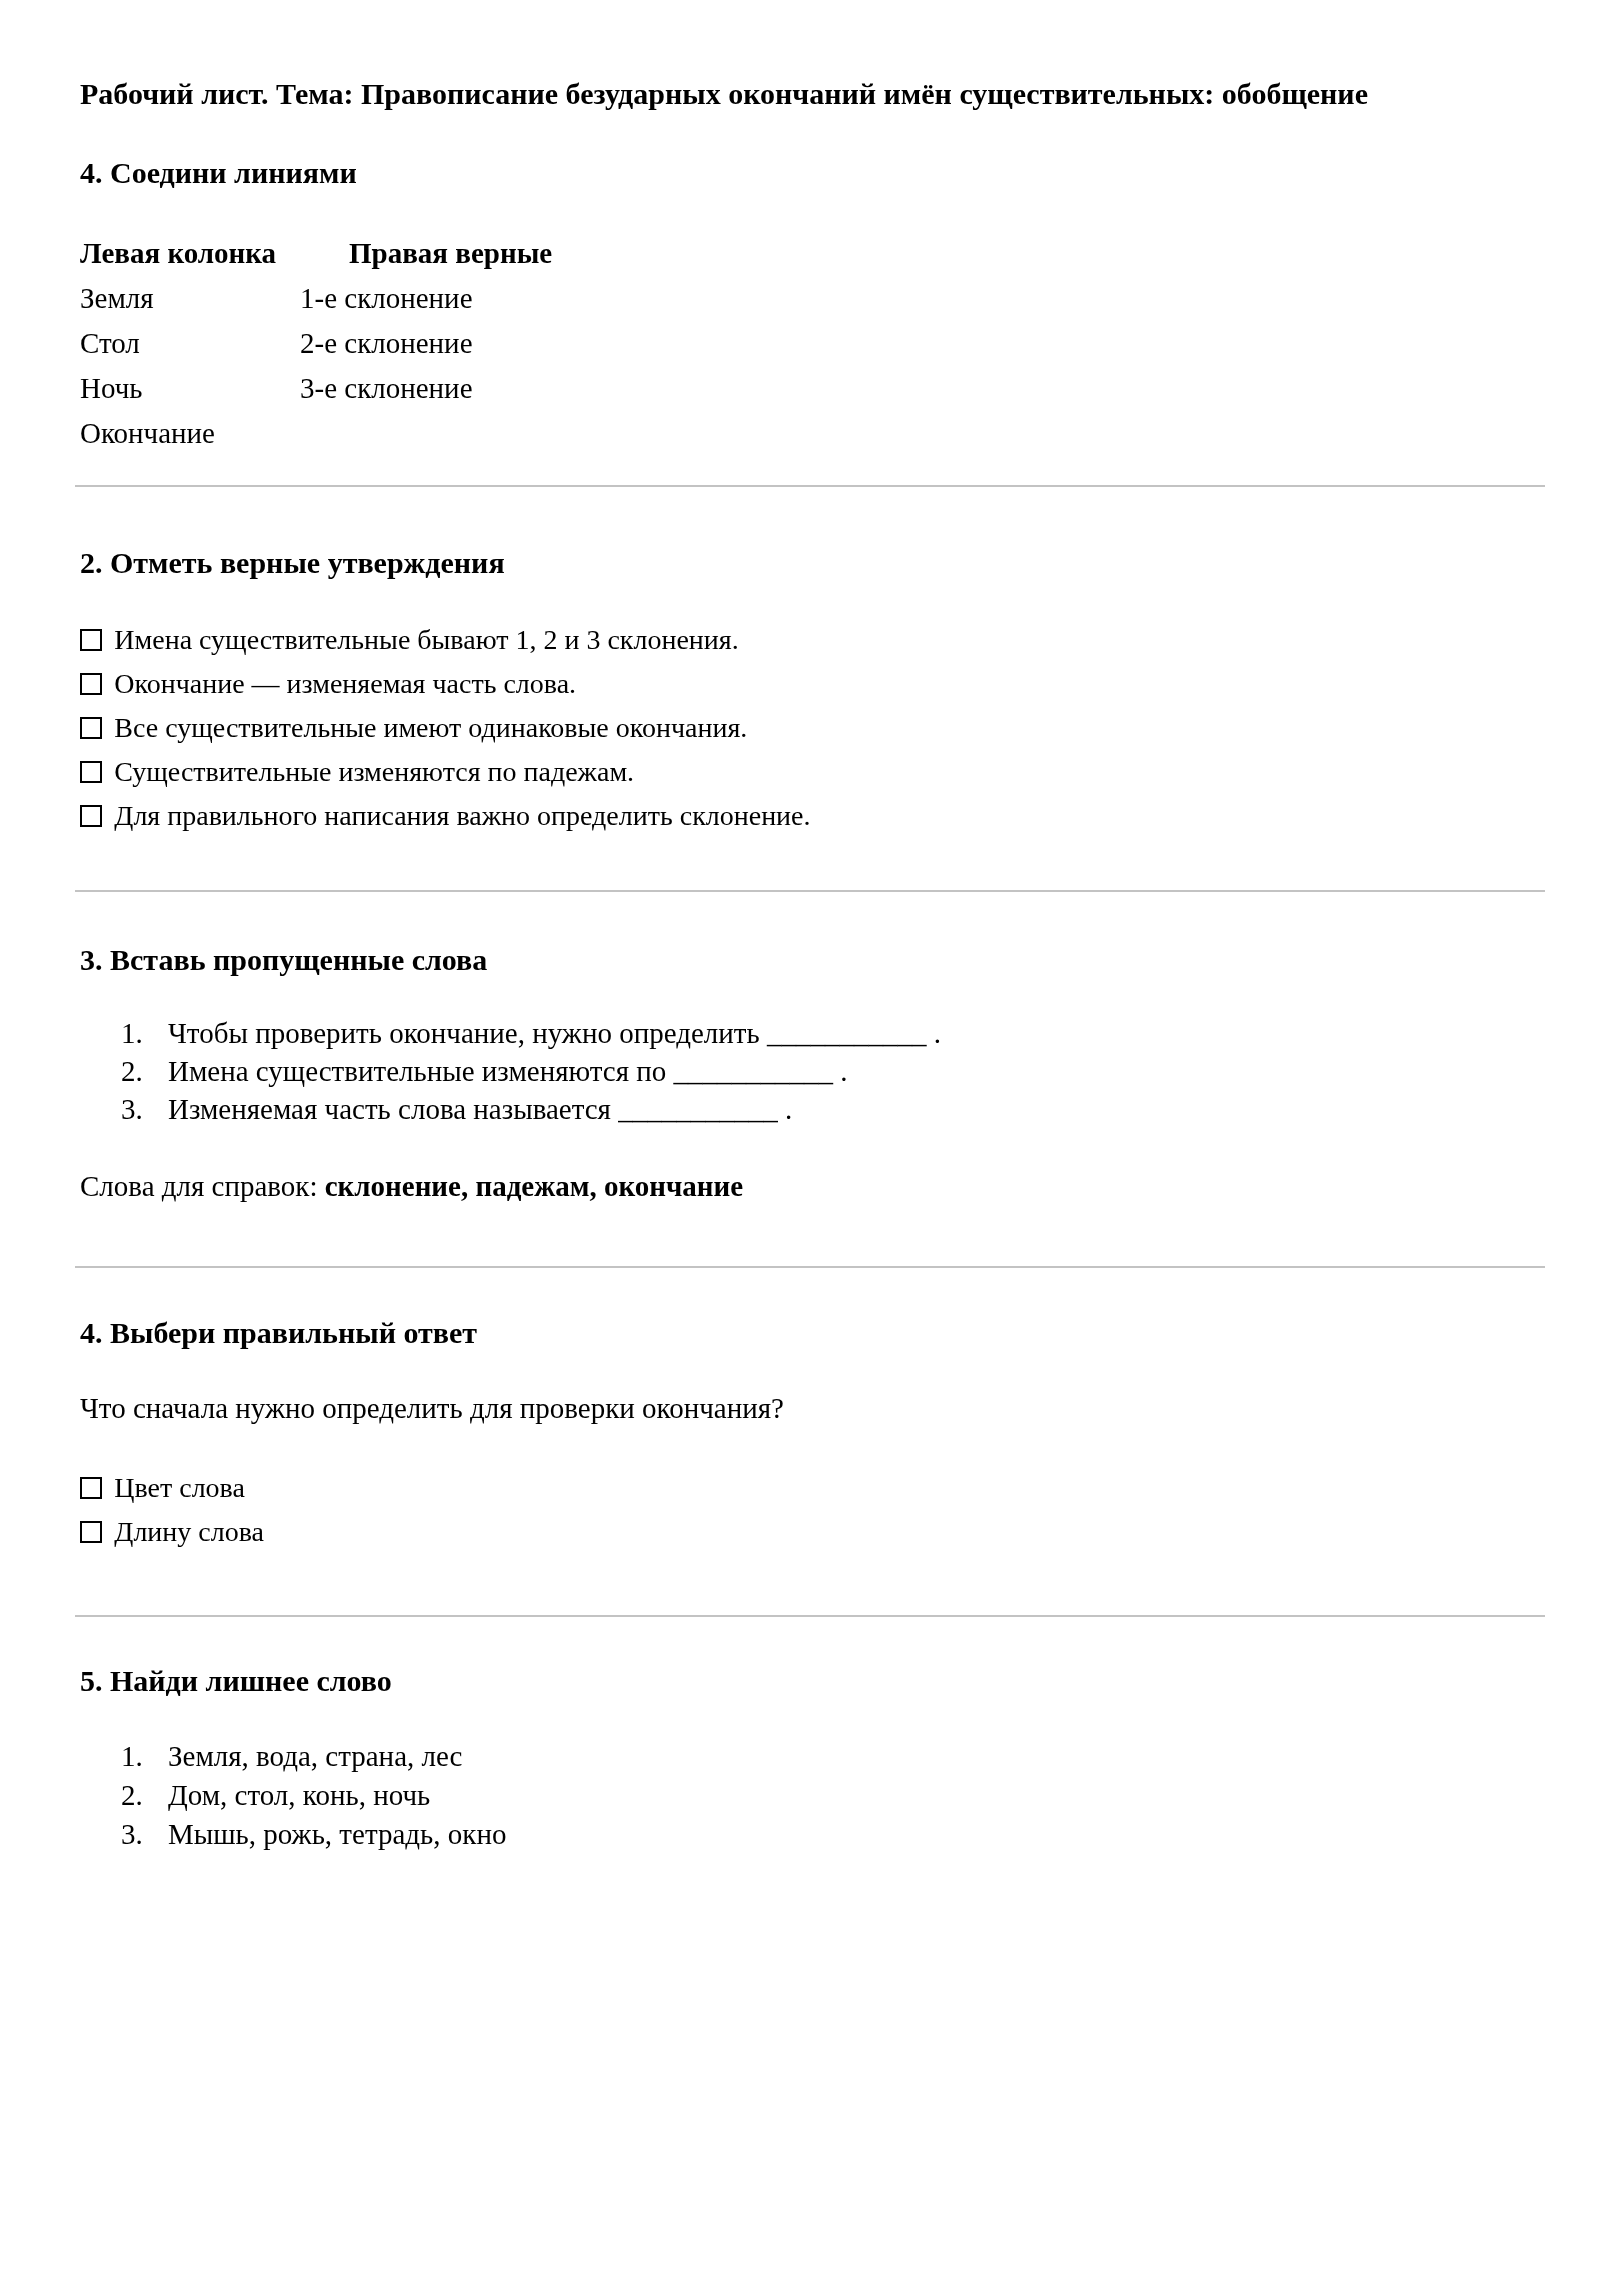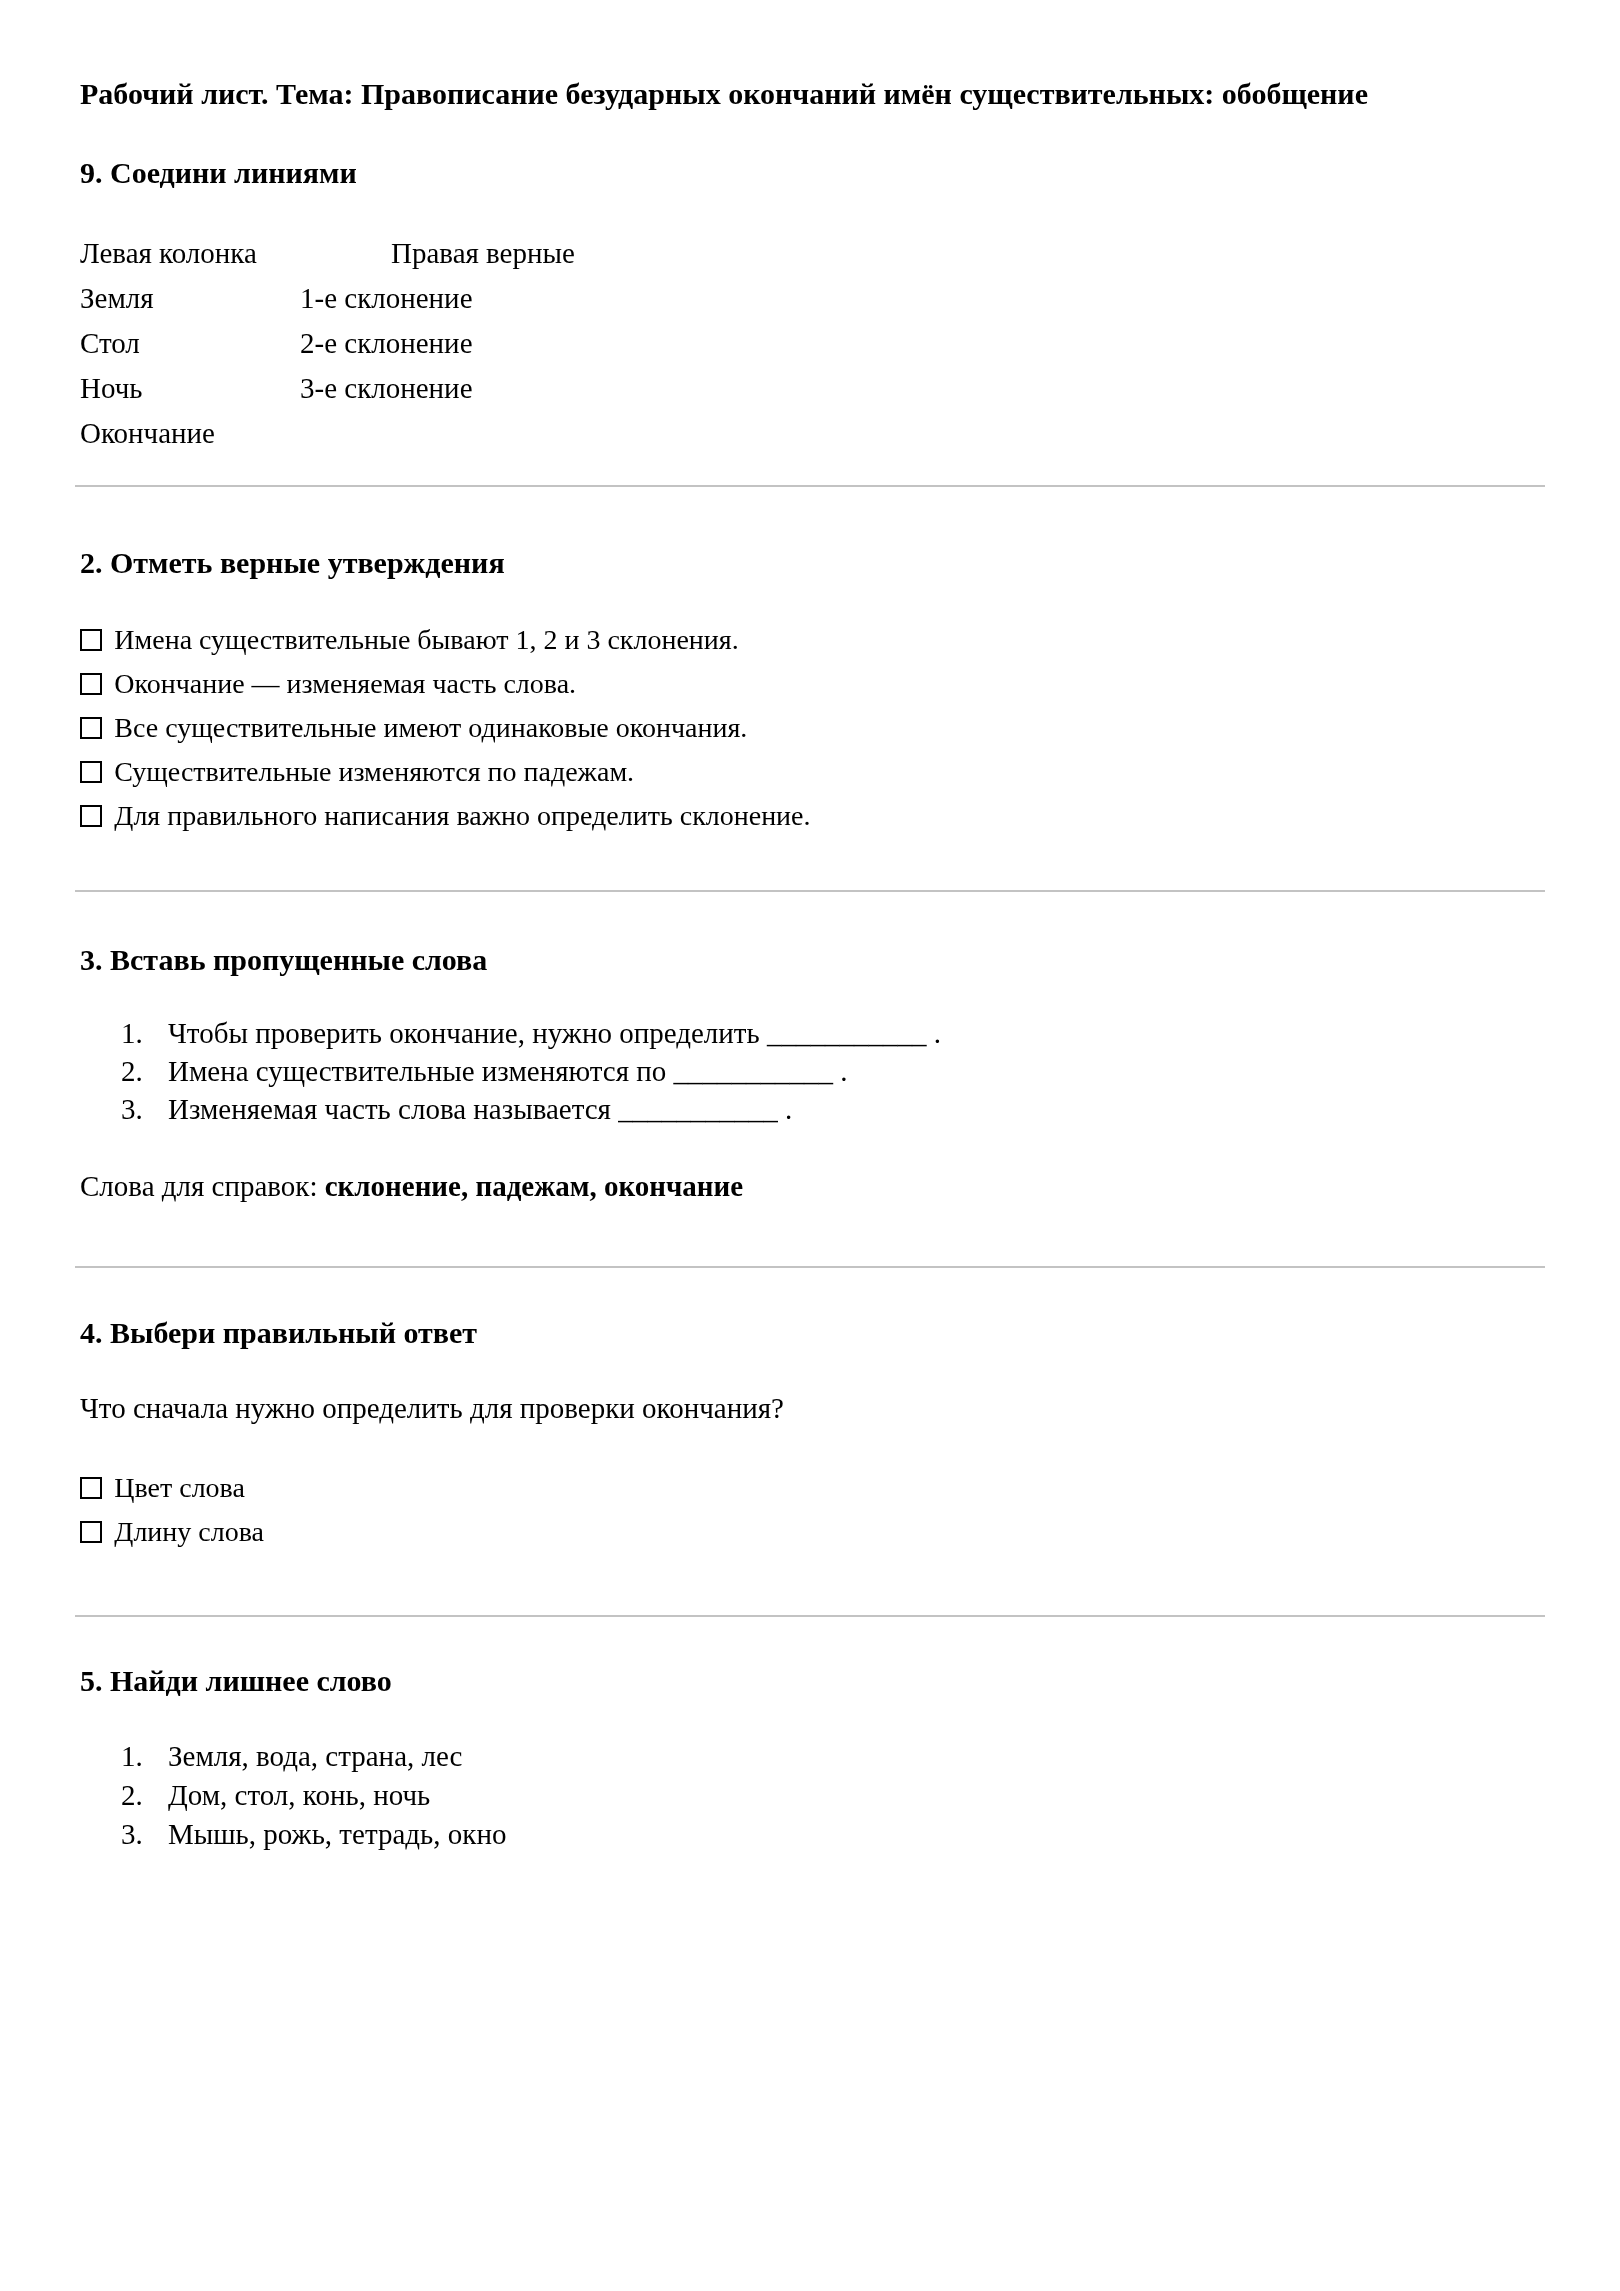--- a/index.html
+++ b/index.html
@@ -23,21 +23,21 @@
   }
   #h1 { margin-top:40px; }
   #h2 { margin-top:56px; }
   #h3 { margin-top:48px; }
   #h4 { margin-top:45px; }
   #h5 { margin-top:44px; }
 
   
   .match-table { margin-top:39px; font-size:29px; }
   .t-row { display:flex; height:45px; line-height:45px; }
-  .t-row.t-head { font-weight:normal;gap:42px; }
+  .t-row.t-head { font-weight:bold; }
   .cell-left  { width:220px; flex:0 0 220px; }
   .cell-right { flex:1; }
   .t-head .cell-right { padding-left:49px; }
 
   .divider {
     border:none; border-top:2.9px solid #c3c3c3;
     width:1470px; margin:0 0 0 -4.9px;
   }
   #div1 { margin-top:29px; }
   #div2 { margin-top:52px; }
@@ -66,21 +66,21 @@
 
   .question { margin-top:37px; font-size:29px; line-height:39px; }
 </style>
 </head>
 <body>
 
 <div class="content">
 
   <div class="doc-title">Рабочий лист. Тема: Правописание безударных окончаний имён существительных: обобщение</div>
 
-  <div class="h" id="h1">9. Соедини линиями</div>
+  <div class="h" id="h1">4. Соедини линиями</div>
 
   <div class="match-table">
     <div class="t-row t-head">
       <div class="cell-left">Левая колонка</div>
       <div class="cell-right">Правая верные</div>
     </div>
     <div class="t-row">
       <div class="cell-left">Земля</div>
       <div class="cell-right">1-е склонение</div>
     </div>

